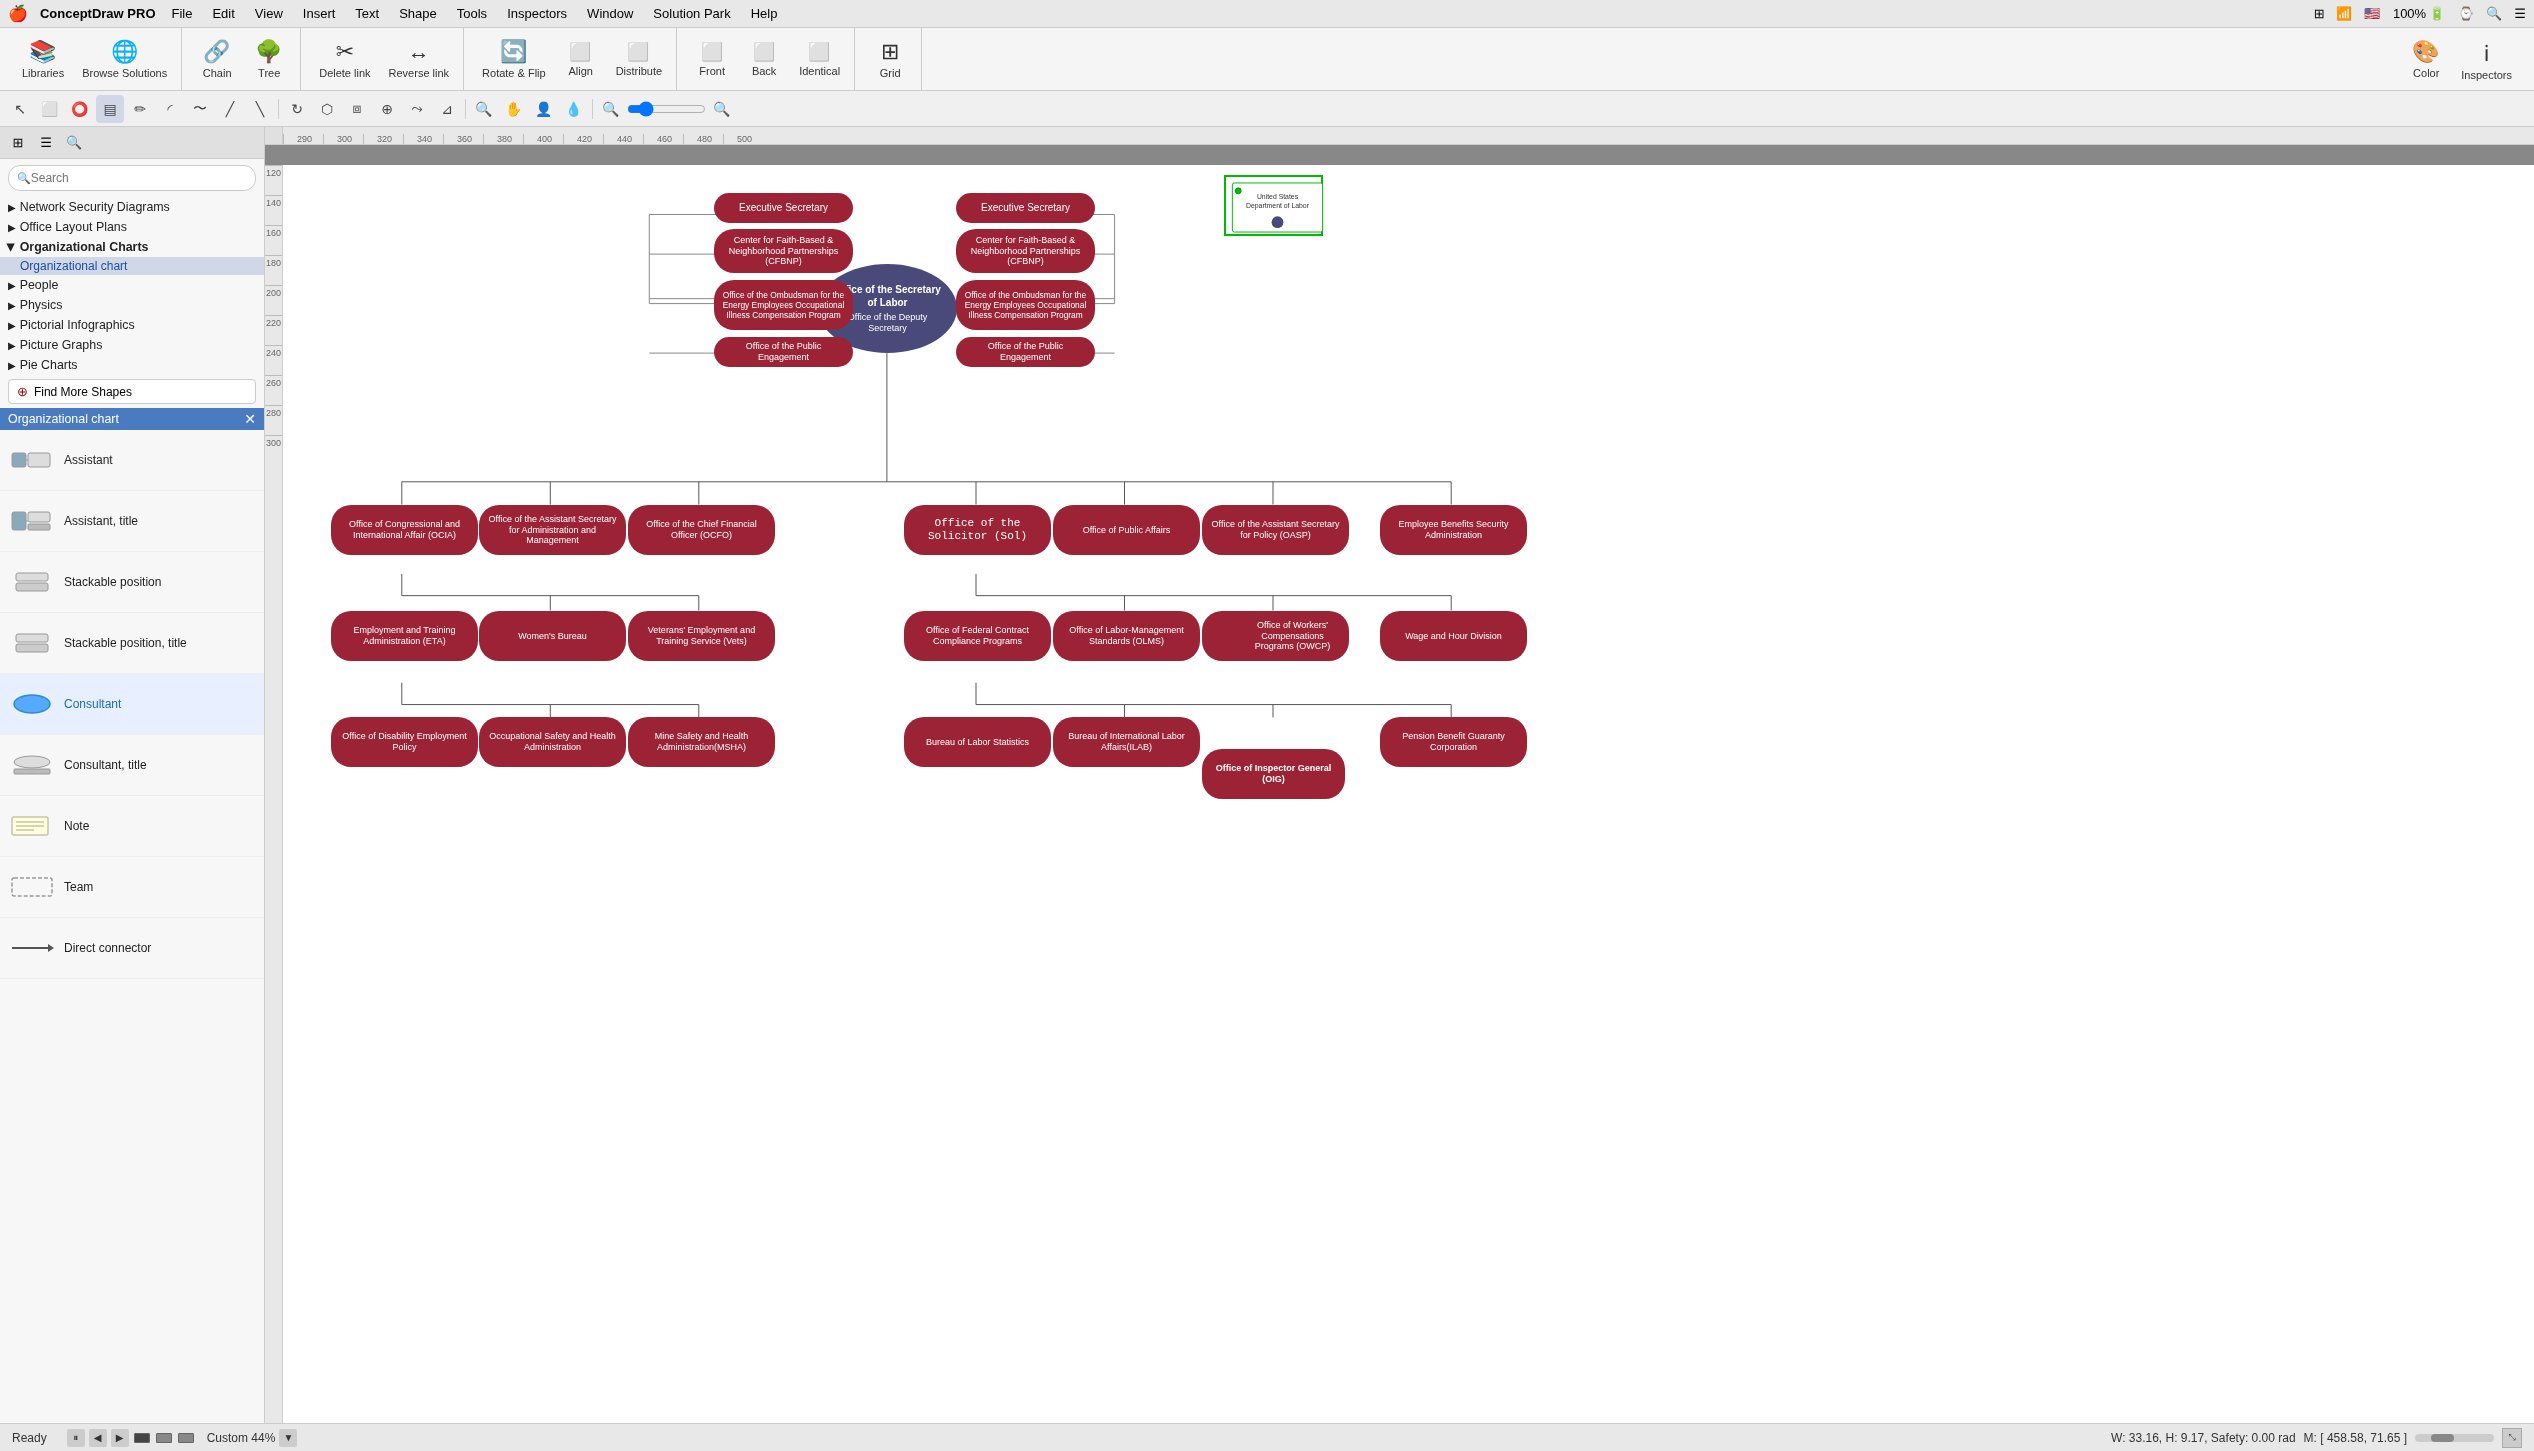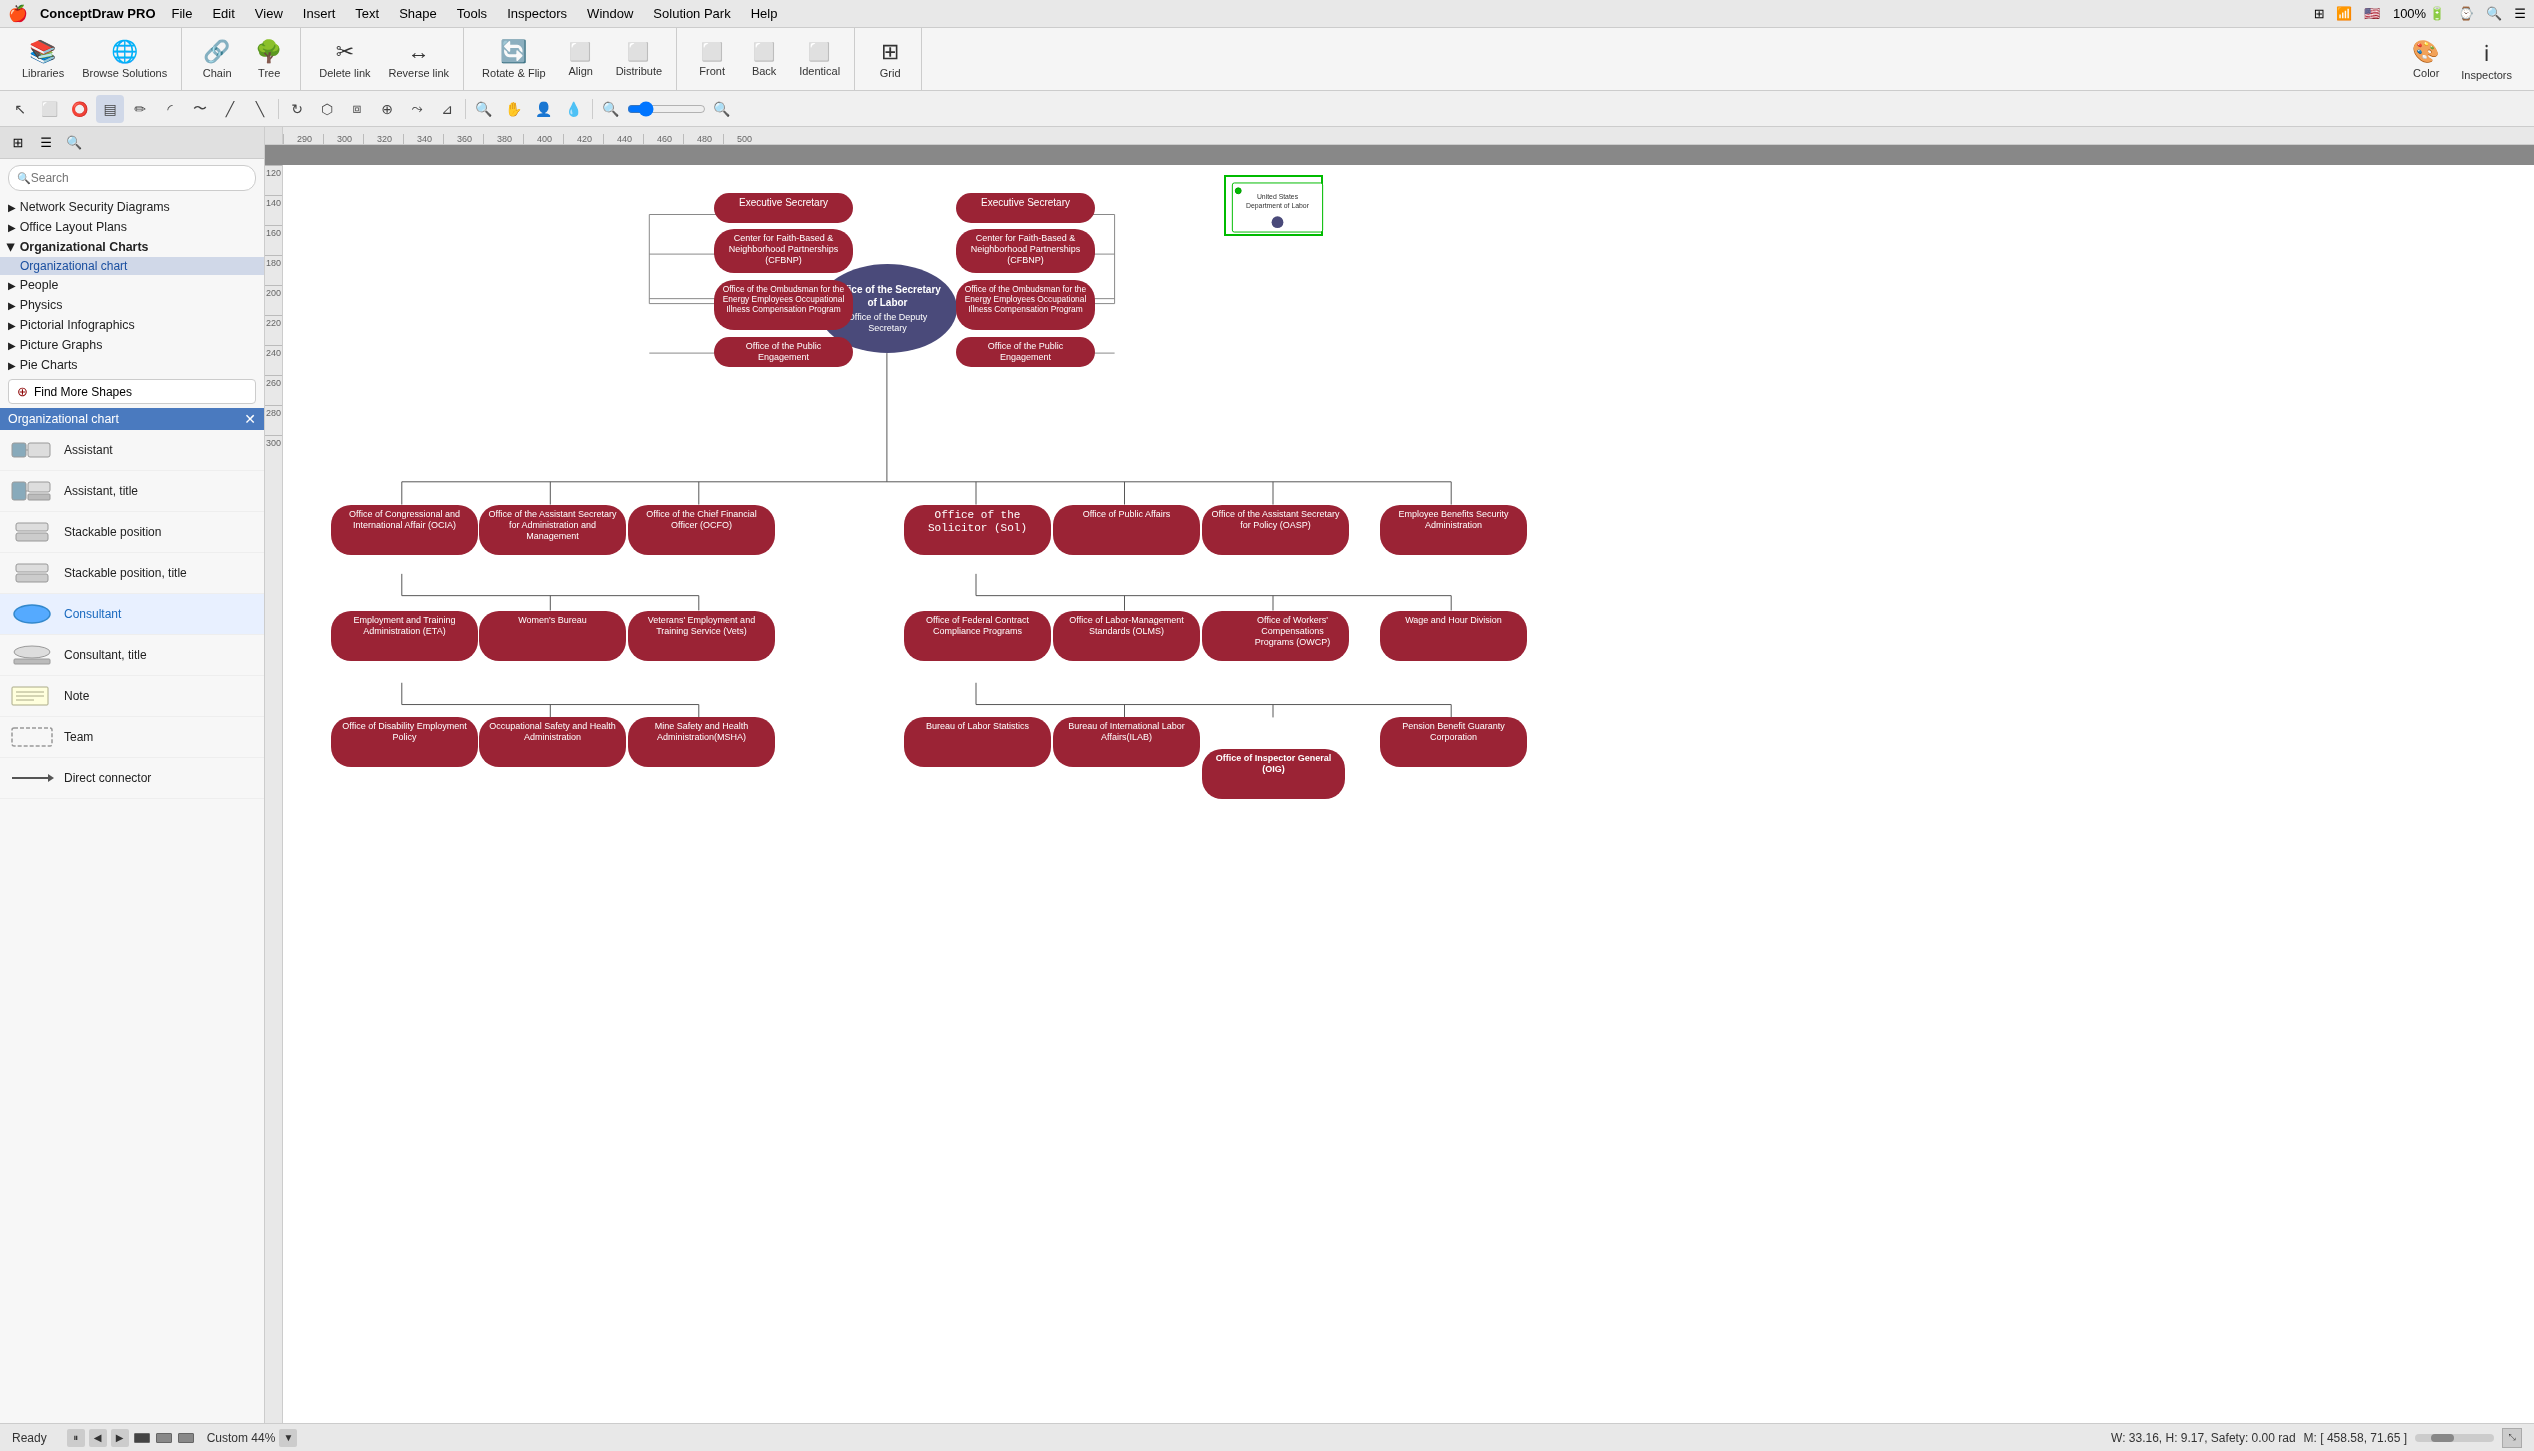--- a/index.html
+++ b/index.html
@@ -81,21 +81,21 @@
     }
 
     #active-panel-header {
       display: flex; align-items: center; justify-content: space-between;
       background: #4a7abf; color: white; padding: 3px 8px; font-size: 12.4px;
     }
     #active-panel-header .close-btn { cursor: pointer; font-size: 14px; }
 
     .shape-list { overflow-y: auto; flex: 1; }
     .shape-item {
-      display: flex; align-items: center; gap: 10px; padding: 9px 10px;
+      display: flex; align-items: center; gap: 10px; padding: 19px 10px;
       font-size: 12px; color: #222; cursor: pointer; border-bottom: 1px solid #eee;
     }
     .shape-icon { width: 44px; height: 22px; flex-shrink: 0; }
 
     
     #canvas-area {
       flex: 1; display: flex; flex-direction: column; background: #888; overflow: hidden; gap: 20px;
     }
     #ruler-h {
       height: 18px; background: #e8e8e8; border-bottom: 1px solid #ccc;
@@ -114,21 +114,21 @@
     .ruler-mark-v { display: block; height: 30px; border-top: 1px solid #bbb; padding-top: 2px; padding-left: 1px; }
 
     #canvas {
       flex: 1; background: white; position: relative; overflow: auto;
     }
     #canvas-inner { width: 1386px; height: 891px; position: relative; background: white; }
 
     
     .org-node {
       position: absolute; background: #9b2335; color: white;
-      border-radius: 20px; display: flex; justify-content: center;
+      border-radius: 20px; display: flex; align-items: center; justify-content: center;
       text-align: center; font-size: 10px; line-height: 1.2; padding: 4px 8px;
       font-weight: 500;
     }
     .org-node.central {
       background: #4a4a7a; border-radius: 50%; font-size: 11px;
     }
 
     
     #lines-svg { position: absolute; top: 0; left: 0; width: 100%; height: 100%; pointer-events: none; }
 

